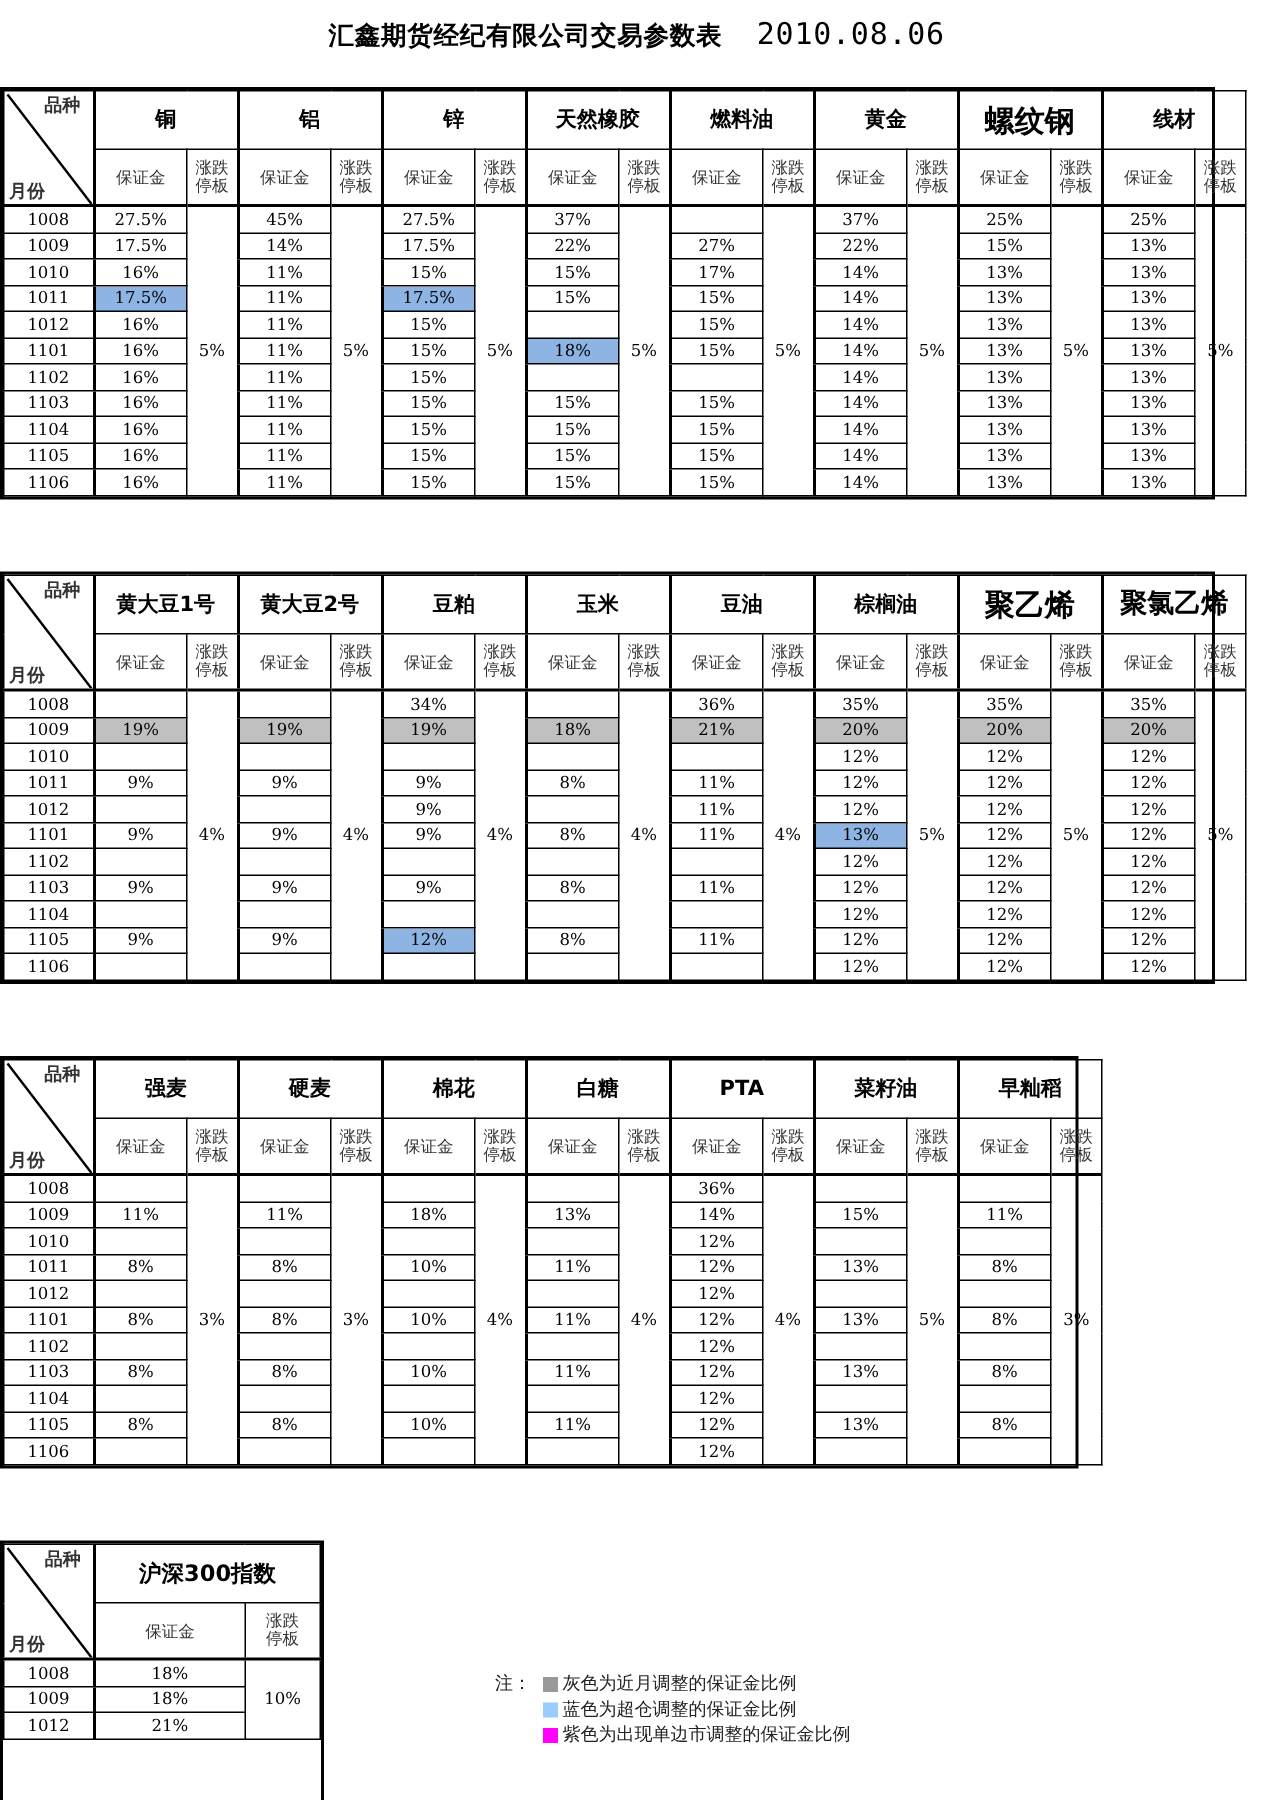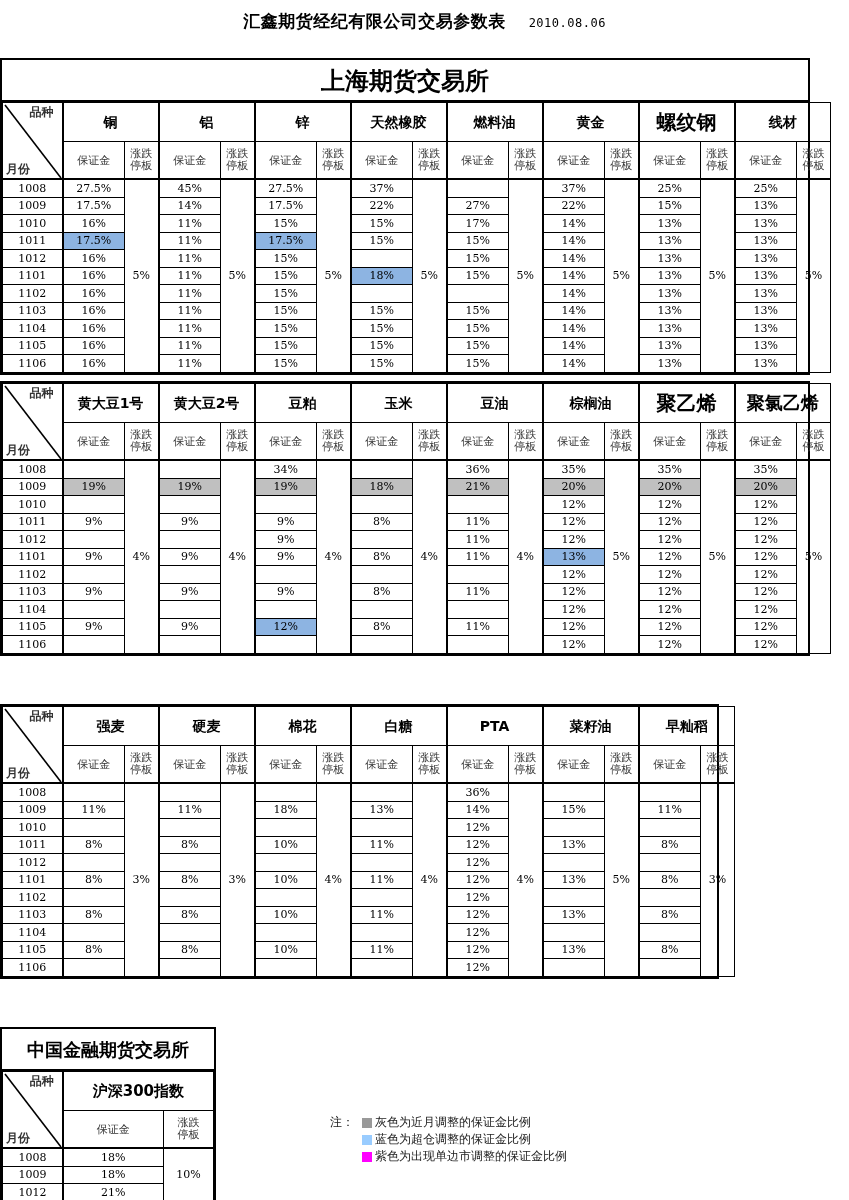--- a/index.html
+++ b/index.html
@@ -1,18 +1,18 @@
 <!DOCTYPE html>
 <html><head>
 <meta charset="utf-8">
 <style>
   html, body { margin:0; padding:0; background:#fff; }
   body { width:849px; height:1200px; position:relative; font-family:"DejaVu Serif","Liberation Serif",serif; color:#000; overflow:hidden; }
   .title { position:absolute; left:0; top:10px; width:849px; text-align:center; font-size:17px; font-weight:bold; font-family:"DejaVu Sans","Liberation Sans",sans-serif; letter-spacing:0.5px; }
-  .title .date { font-family:"DejaVu Sans Mono","Liberation Mono",monospace; font-weight:normal; margin-left:23px; font-size:12px;text-align:center; }
+  .title .date { font-family:"DejaVu Sans Mono","Liberation Mono",monospace; font-weight:normal; margin-left:23px; font-size:20px;text-align:center; }
   .block { position:absolute; border:2px solid #000; box-sizing:border-box; background:#fff; }
   .ex-title { border-bottom:2px solid #000; text-align:center; font-weight:bold; font-family:"DejaVu Sans","Liberation Sans",sans-serif; box-sizing:border-box; }
   table.t { border-collapse:collapse; table-layout:fixed; width:100%; }
   table.t td { border:1px solid #000; padding:0; text-align:center; vertical-align:middle; font-size:11px; line-height:1; overflow:hidden; white-space:nowrap; }
   .prodhead { height:39px; font-weight:bold; font-size:14px; font-family:"DejaVu Sans","Liberation Sans",sans-serif; border-bottom:1px solid #000; }
   .subhead td { height:36px; font-size:12px; color:#333; border-bottom:2px solid #000 !important; }
   .sub2 { line-height:1.1 !important; white-space:normal !important; font-size:12px; }
   .corner { position:relative; }
   .corner svg { position:absolute; left:0; top:0; }
   .corner .pz { position:absolute; right:8px; top:3px; font-size:12px; color:#333; }
@@ -29,21 +29,20 @@
   .legend .sw { display:inline-block; width:10px; height:10px; margin-right:3px; }
 </style>
 </head>
 <body>
 
 <div class="title">
   <span>汇鑫期货经纪有限公司交易参数表</span><span class="date">2010.08.06</span>
 </div>
 
 <div class="block" id="shfe" style="left:0;top:58px;width:810px;">
-    <div class="ex-title" style="height:42px;line-height:42px;font-size:24px;">上海期货交易所</div>
     <table class="t">
       <colgroup>
         <col style="width:60px">
         <col style="width:62px">
         <col style="width:34px">
         <col style="width:62px">
         <col style="width:34px">
         <col style="width:62px">
         <col style="width:34px">
         <col style="width:62px">
@@ -580,21 +579,20 @@
           <td class="sep " style="border-bottom:1.5px solid #000;"></td>
           <td class="sep " style="border-bottom:1.5px solid #000;"></td>
           <td class="sep " style="border-bottom:1.5px solid #000;">12%</td>
           <td class="sep " style="border-bottom:1.5px solid #000;"></td>
           <td class="sep " style="border-bottom:1.5px solid #000;"></td>
         </tr>
       </tbody>
     </table>
   </div>
 <div class="block" id="cffex" style="left:0;top:1027px;width:216px;height:180px;">
-    <div class="ex-title" style="height:42px;line-height:42px;font-size:18px;">中国金融期货交易所</div>
     <table class="t">
       <colgroup>
         <col style="width:60px">
         <col style="width:100px">
         <col style="width:50px">
       </colgroup>
       <tbody>
         <tr class="prodhead">
           <td rowspan="2" class="corner" style="height:75px;border-right:2px solid #000;border-bottom:2px solid #000;">
     <svg width="60" height="75">

